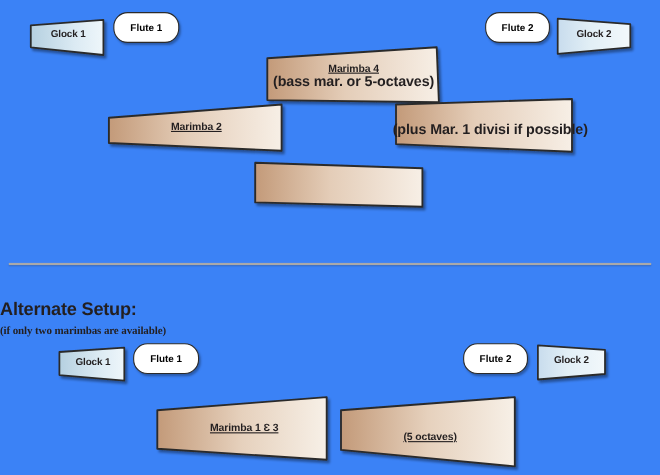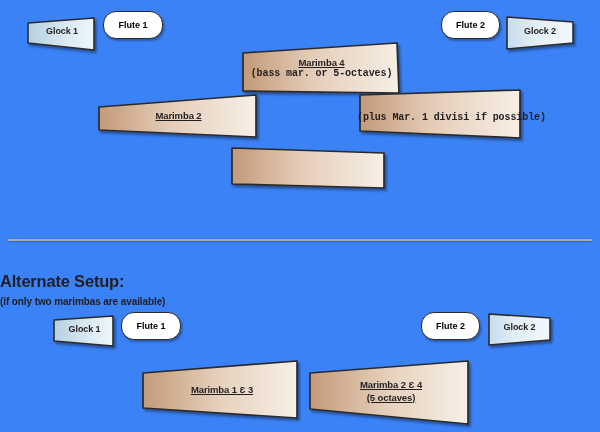--- a/index.html
+++ b/index.html
@@ -47,24 +47,23 @@
     letter-spacing: -0.1px;
   }
 
   
   .mar-title {
     font-size: 9.5px;
     line-height: 11px;
     text-decoration: underline;
   }
   .mar-sub {
-    font-size: 10px;
+    font-size: 13px;
     line-height: 9px;
     font-weight: bold;
-    font-family: Liberation Mono, monospace;
   }
 
   
   .small-label {
     font-size: 9px;
     line-height: 11px;
     font-weight: bold;
   }
 
   
@@ -101,20 +100,21 @@
   }
   .alt-title-main {
     top: 272px;
     font-size: 16.5px;
     letter-spacing: -0.2px;
   }
   .alt-title-sub {
     top: 296px;
     font-size: 10px;
     letter-spacing: -0.1px;
+    font-family: Liberation Serif, serif;
   }
 </style>
 </head>
 <body>
 
 <div id="stage">
 
   <svg width="0" height="0" style="position:absolute">
     <defs>
       <linearGradient id="gradMarimba" x1="0" y1="0" x2="1" y2="0">
@@ -224,17 +224,16 @@
     <svg class="shape-svg" viewBox="0 0 164 66" preserveAspectRatio="none">
       <polygon points="3,15 157,3 157,60 3,50" fill="url(#gradMarimbaRev)" stroke="#2b2b2b" stroke-width="1.7" stroke-linejoin="round" filter="url(#dropShadow)"></polygon>
     </svg>
     <div class="node-label mar-title" style="top:26px;">Marimba 1 Ɛ 3</div>
   </div>
 
   <div class="node" style="left:307px; top:358px; width:168px; height:70px;">
     <svg class="shape-svg" viewBox="0 0 168 70" preserveAspectRatio="none">
       <polygon points="3,15 161,3 161,66 3,51" fill="url(#gradMarimbaRev)" stroke="#2b2b2b" stroke-width="1.7" stroke-linejoin="round" filter="url(#dropShadow)"></polygon>
     </svg>
-    <div class="node-label mar-title" style="top:21px;">Marimba 2 Ɛ 4</div>
     <div class="node-label mar-title" style="top:34px;">(5 octaves)</div>
   </div>
 
 </div>
 
 </body></html>

